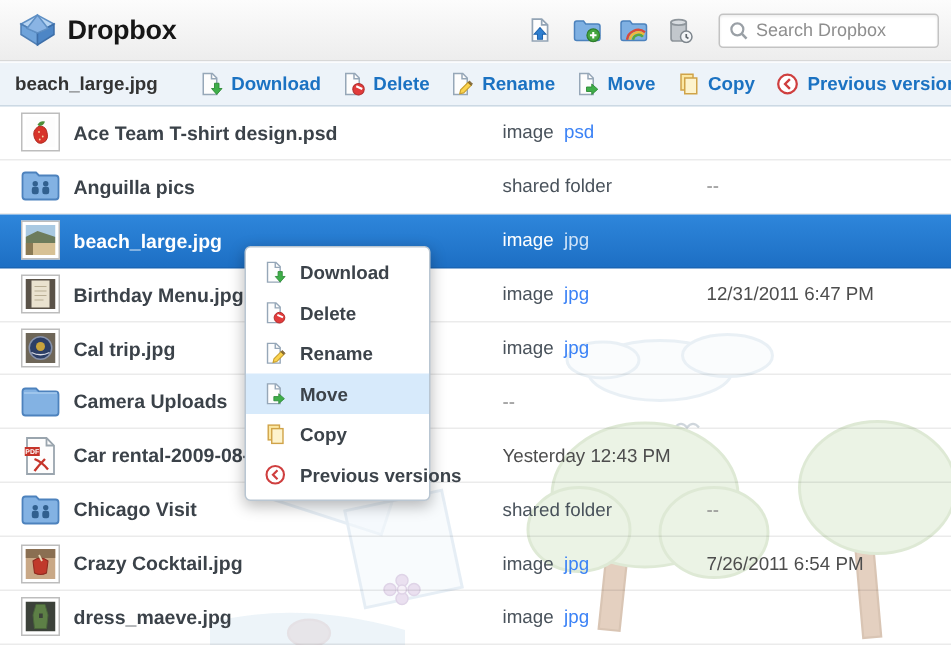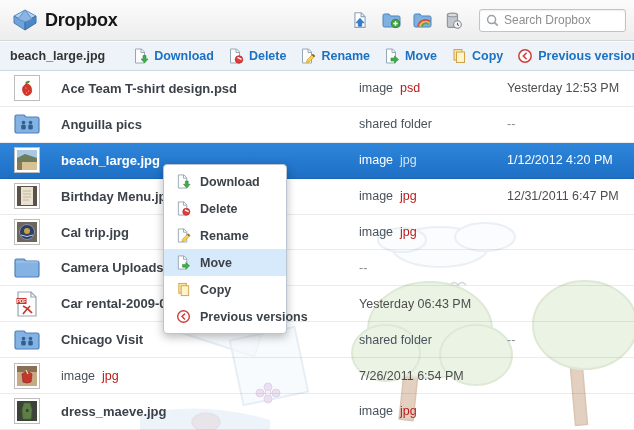--- a/index.html
+++ b/index.html
@@ -27,24 +27,24 @@
     display:flex; align-items:center; padding:0 10px; z-index:5; }
   .tb-filename { font-size:12.5px; font-weight:bold; color:#333; margin-right:14px; }
   .tb-action { display:inline-flex; align-items:center; gap:5px; margin-left:14px;
     color:#1b72c2; font-size:12.5px; font-weight:600; cursor:pointer; text-decoration:none; white-space:nowrap; }
   .icn16 { width:16px; height:16px; display:inline-block; }
 
   
   .filelist { position:absolute; top:71px; left:0; right:0; bottom:0; z-index:2; }
   .row { height:35.9px; display:grid; grid-template-columns:35px 286px 136px 1fr;
     align-items:center; padding-left:14px; border-bottom:1px solid rgba(0,0,0,.08);
-    cursor:pointer; background:transparent;gap:12px; }
+    cursor:pointer; background:transparent; }
   .row .name { font-size:13px; font-weight:600; color:#3b4249; overflow:hidden; white-space:nowrap; }
   .row .kind { font-size:12.5px; color:#49525b; }
-  .row .kind .ext { color:#b91c1c; margin-left:7px; }
+  .row .kind .ext { color:#3b82f6; margin-left:7px; }
   .row .date { font-size:12.5px; color:#4d4d4d; }
   .row .date.muted { color:#8d8d8d; }
   .row.selected { background:linear-gradient(#2e86db,#1d6fc4); border-bottom:1px solid #1a65b4; }
   .row.selected .name, .row.selected .kind, .row.selected .date { color:#fff; }
   .row.selected .kind .ext { color:#cfe3f8; }
   .thumb { width:26px; height:26px; display:inline-flex; align-items:center; justify-content:center; }
   .photo { width:26px; height:26px; background:#fff; border:1px solid #bdbdbd; padding:2px; display:block; }
   .photo svg { display:block; width:20px; height:20px; }
 
   
@@ -220,21 +220,20 @@
             <rect width="20" height="20" fill="#fdfdfd"></rect>
           <path d="M9 6 Q4 9 6 14 Q8 19 12 17 Q16 15 14 9 Q13 6 9 6z" fill="#d8342a" stroke="#a82419" stroke-width=".6"></path>
           <path d="M8 5 q2-3 5-2 q-1 3-4 3z" fill="#4e8f3a"></path>
           <circle cx="9" cy="10" r=".6" fill="#f4d9a8"></circle>
             <circle cx="11.5" cy="13" r=".6" fill="#f4d9a8"></circle>
             <circle cx="9.5" cy="15" r=".6" fill="#f4d9a8"></circle>
         </svg>
       </span>
       <span class="name">Ace Team T-shirt design.psd</span>
       <span class="kind"><span>image</span><span class="ext">psd</span></span>
-      <span class="date">Yesterday 12:53 PM</span>
     </div>
 
     <div class="row">
       <span class="thumb">
         <svg width="26" height="22" viewBox="0 0 26 22">
           <path d="M1 4q0-2 2-2h7l2 2h11q2 0 2 2v12q0 2-2 2H3q-2 0-2-2z" fill="#83b2e3" stroke="#4d82bd" stroke-width="1.2"></path>
           <g fill="#31608f">
               <circle cx="9.5" cy="9.5" r="1.8"></circle>
               <rect x="7.2" y="11.5" width="4.6" height="5" rx="1.5"></rect>
           <circle cx="16.5" cy="9.5" r="1.8"></circle>
@@ -251,21 +250,20 @@
       <span class="thumb photo">
         <svg viewBox="0 0 20 20">
             <rect width="20" height="8" fill="#a9c9e2"></rect>
           <path d="M0 8 L8 4 L20 8 L20 12 L0 12z" fill="#6d7c5c"></path>
           <rect y="12" width="20" height="8" fill="#d7c195"></rect>
           <rect y="12" width="5" height="8" fill="#8a7a55"></rect>
         </svg>
       </span>
       <span class="name">beach_large.jpg</span>
       <span class="kind"><span>image</span><span class="ext">jpg</span></span>
-      <span class="date">1/12/2012 4:20 PM</span>
     </div>
 
     <div class="row">
       <span class="thumb photo">
         <svg viewBox="0 0 20 20">
             <rect width="20" height="20" fill="#5a5248"></rect>
           <rect x="4" y="1" width="12" height="18" fill="#eae2cf"></rect>
           <g stroke="#b8ad93" stroke-width=".8">
               <path d="M6 5h8M6 8h8M6 11h8M6 14h6"></path>
             </g>
@@ -304,21 +302,21 @@
       <span class="thumb">
         <svg width="24" height="26" viewBox="0 0 24 26">
           <path d="M3 1h13l5 5v19H3z" fill="#fdfdfd" stroke="#9aa5ae" stroke-width="1.2"></path>
           <path d="M16 1v5h5" fill="none" stroke="#9aa5ae" stroke-width="1.2"></path>
           <rect x="1.5" y="7" width="10" height="6" fill="#c6342a"></rect>
           <text x="6.5" y="11.8" font-size="4.6" fill="#fff" text-anchor="middle" font-family="Liberation Sans,sans-serif" font-weight="bold">PDF</text>
           <path d="M8 15 q5 2 9 7 M15 15 q-4 4-7 8" stroke="#c6342a" stroke-width="1.6" fill="none"></path>
         </svg>
       </span>
       <span class="name">Car rental-2009-08-12.pdf</span>
-      <span class="date">Yesterday 06:43 PM</span>
+      <span class="date">Yesterday 12:43 PM</span>
     </div>
 
     <div class="row">
       <span class="thumb">
         <svg width="26" height="22" viewBox="0 0 26 22">
           <path d="M1 4q0-2 2-2h7l2 2h11q2 0 2 2v12q0 2-2 2H3q-2 0-2-2z" fill="#83b2e3" stroke="#4d82bd" stroke-width="1.2"></path>
           <g fill="#31608f">
               <circle cx="9.5" cy="9.5" r="1.8"></circle>
               <rect x="7.2" y="11.5" width="4.6" height="5" rx="1.5"></rect>
           <circle cx="16.5" cy="9.5" r="1.8"></circle>
@@ -333,20 +331,21 @@
 
     <div class="row">
       <span class="thumb photo">
         <svg viewBox="0 0 20 20">
             <rect width="20" height="20" fill="#c9a886"></rect>
           <rect x="0" y="0" width="20" height="6" fill="#8a6f52"></rect>
           <path d="M5 8 q5-4 10 0 l-1 8 q-4 2-8 0z" fill="#c0392b" stroke="#8f2a1f" stroke-width=".7"></path>
           <path d="M9 4 l2 4" stroke="#e8d9b8" stroke-width="1.2"></path>
         </svg>
       </span>
+      <span class="name">Crazy Cocktail.jpg</span>
       <span class="kind"><span>image</span><span class="ext">jpg</span></span>
       <span class="date">7/26/2011 6:54 PM</span>
     </div>
 
     <div class="row">
       <span class="thumb photo">
         <svg viewBox="0 0 20 20">
             <rect width="20" height="20" fill="#3c423a"></rect>
           <path d="M7 2 h6 l2 7 -1 9 h-8 l-1 -9z" fill="#5d7f46" stroke="#49663a" stroke-width=".6"></path>
           <rect x="9" y="8" width="2.5" height="3" fill="#3c423a"></rect>

